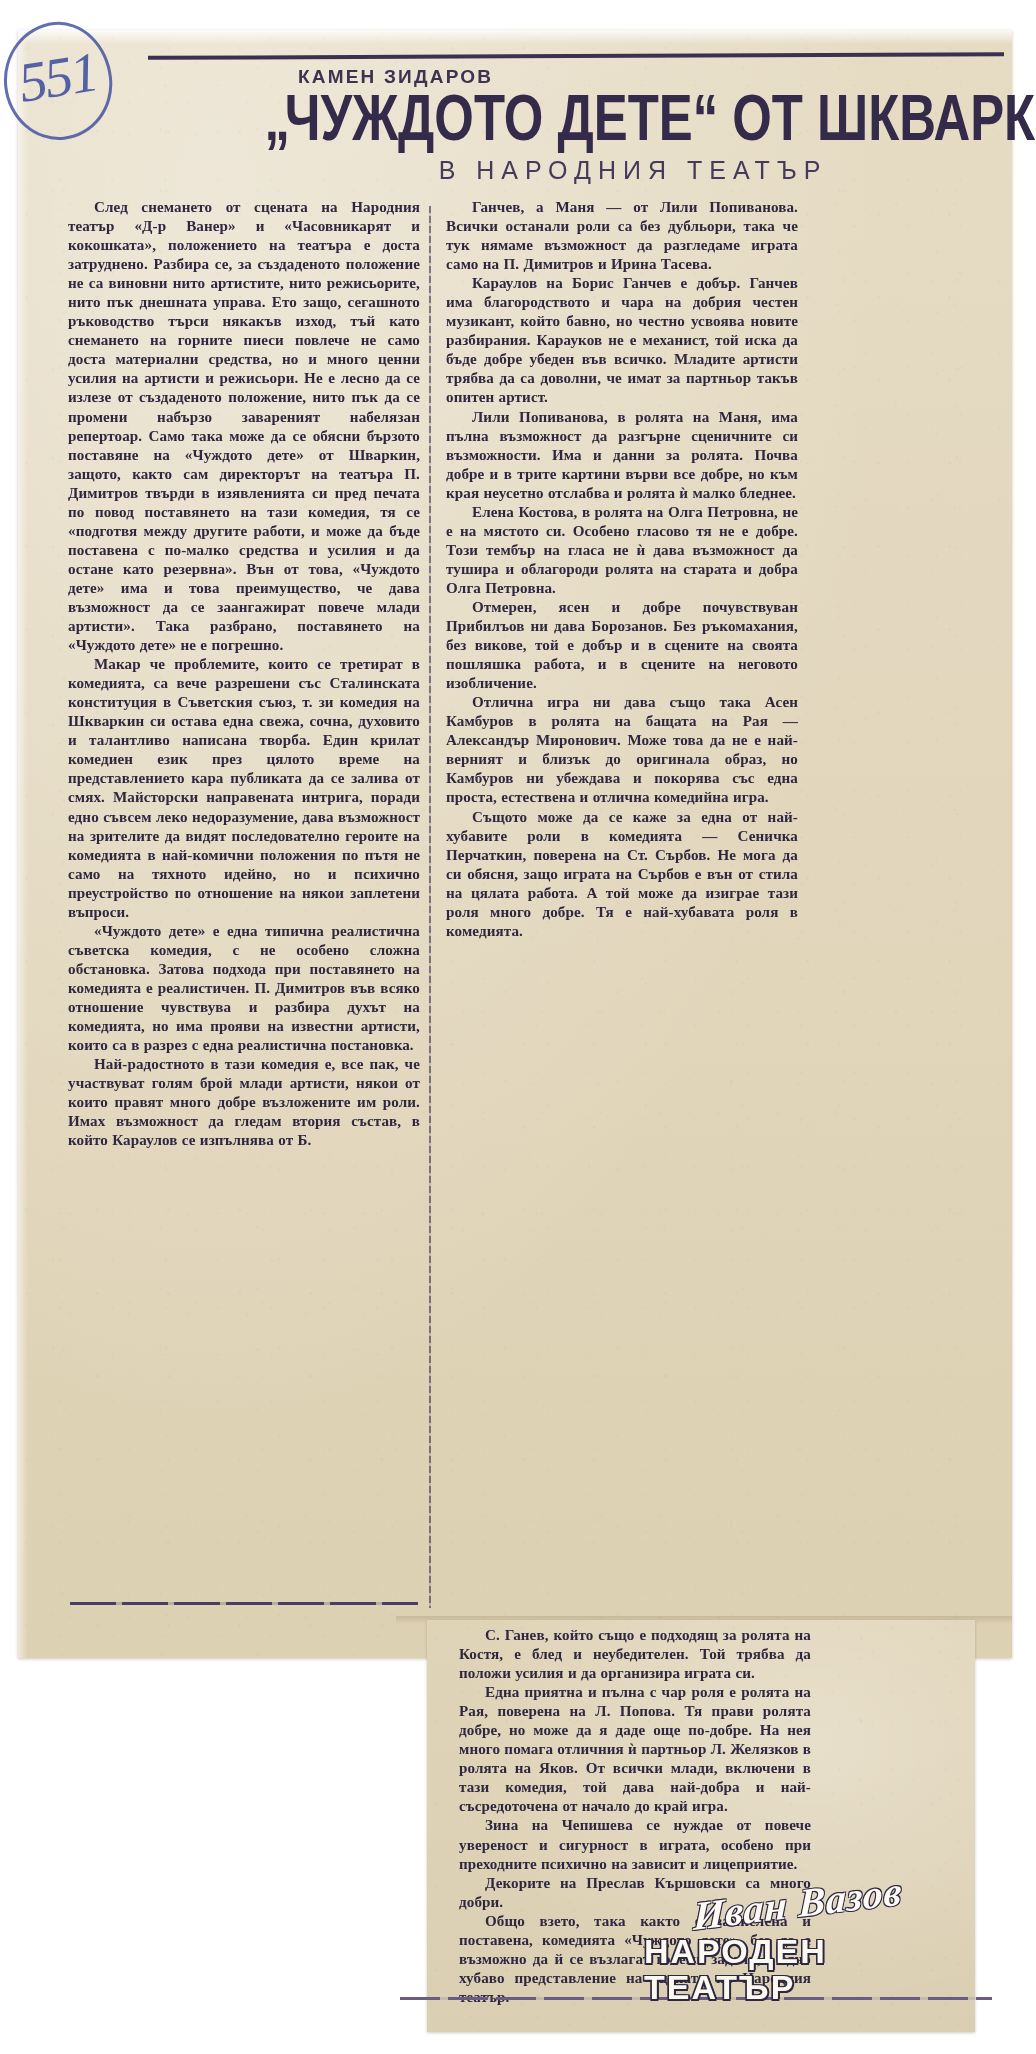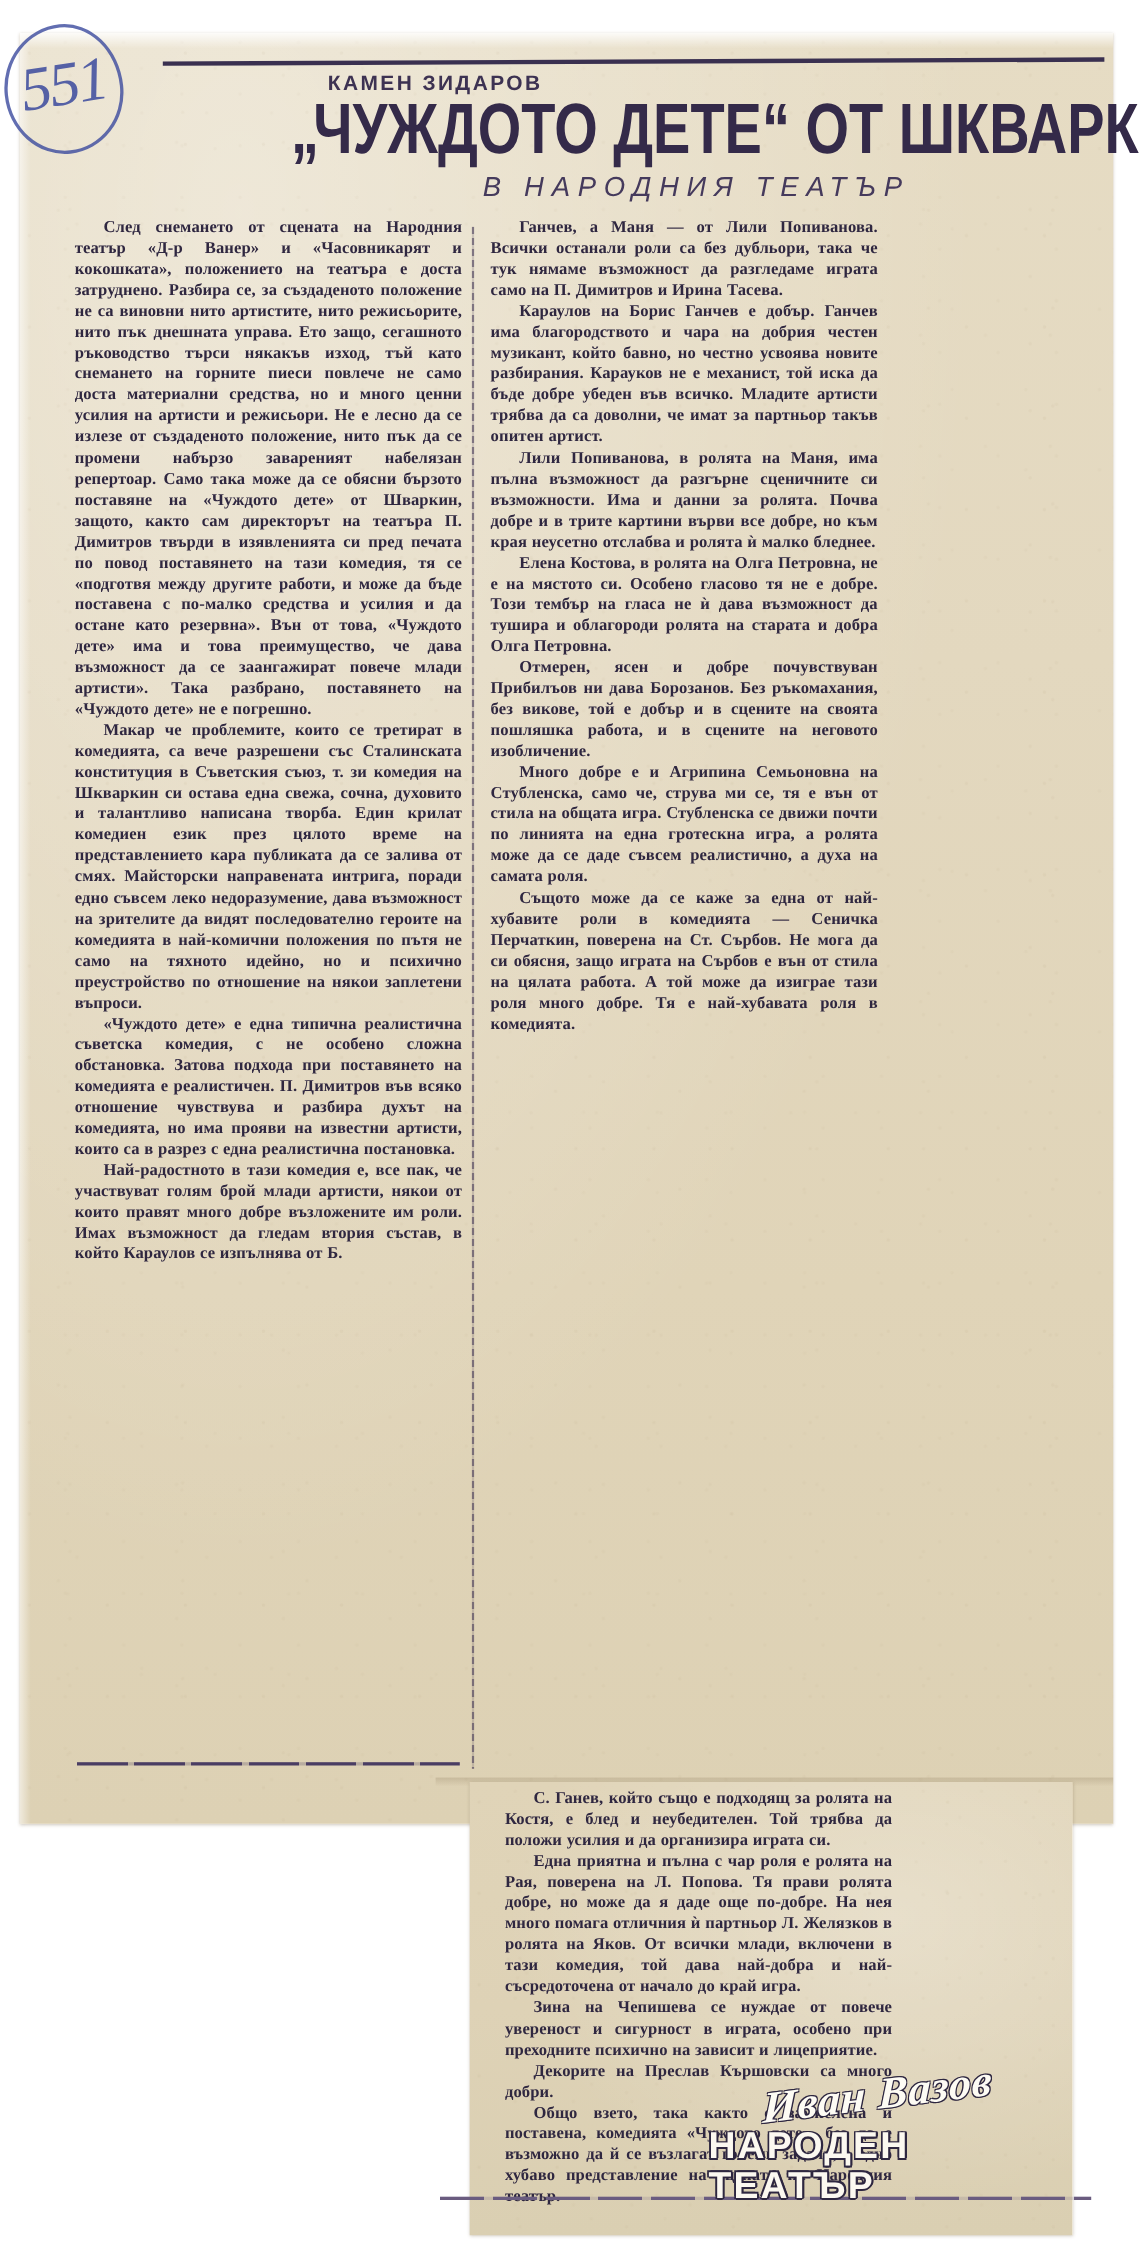--- a/index.html
+++ b/index.html
@@ -107,21 +107,20 @@
     left: 0; right: 0;
     top: 126px;
     text-align: center;
     padding-left: 236px;
     font-family: "Liberation Sans", sans-serif;
     font-weight: 400;
     font-size: 25px;
     letter-spacing: 7px;
     color: #453a5c;
     white-space: nowrap;
-    font-style: italic;
   }
 
   
   .col {
     position: absolute;
     font-family: "Liberation Serif", serif;
     font-size: 15.1px;
     line-height: 19.05px;
     color: #2f2740;
     text-align: justify;
@@ -298,21 +297,21 @@
       <p>«Чуждото дете» е една типична реалистична съветска комедия, с не особено сложна обстановка. Затова подхода при поставянето на комедията е реалистичен. П. Димитров във всяко отношение чувствува и разбира духът на комедията, но има прояви на известни артисти, които са в разрез с една реалистична постановка.</p>
       <p>Най-радостното в тази комедия е, все пак, че участвуват голям брой млади артисти, някои от които правят много добре възложените им роли. Имах възможност да гледам втория състав, в който Караулов се изпълнява от Б.</p>
     </div>
 
     <div class="col col-right">
       <p>Ганчев, а Маня — от Лили Попиванова. Всички останали роли са без дубльори, така че тук нямаме възможност да разгледаме играта само на П. Димитров и Ирина Тасева.</p>
       <p>Караулов на Борис Ганчев е добър. Ганчев има благородството и чара на добрия честен музикант, който бавно, но честно усвоява новите разбирания. Карауков не е механист, той иска да бъде добре убеден във всичко. Младите артисти трябва да са доволни, че имат за партньор такъв опитен артист.</p>
       <p>Лили Попиванова, в ролята на Маня, има пълна възможност да разгърне сценичните си възможности. Има и данни за ролята. Почва добре и в трите картини върви все добре, но към края неусетно отслабва и ролята ѝ малко бледнее.</p>
       <p>Елена Костова, в ролята на Олга Петровна, не е на мястото си. Особено гласово тя не е добре. Този тембър на гласа не ѝ дава възможност да тушира и облагороди ролята на старата и добра Олга Петровна.</p>
       <p>Отмерен, ясен и добре почувствуван Прибилъов ни дава Борозанов. Без ръкомахания, без викове, той е добър и в сцените на своята пошляшка работа, и в сцените на неговото изобличение.</p>
-      <p>Много добре е и Агрипина Семьоновна на Стубленска, само че, струва ми се, тя е вън от стила на общата игра. Стубленска се движи почти по линията на една гротескна игра, а ролята може да се даде съвсем реалистично, а духа на самата роля.</p>
+      <p>Отлична игра ни дава също така Асен Камбуров в ролята на бащата на Рая — Александър Миронович. Може това да не е най-верният и близък до оригинала образ, но Камбуров ни убеждава и покорява със една проста, естествена и отлична комедийна игра.</p>
       <p>Същото може да се каже за една от най-хубавите роли в комедията — Сеничка Перчаткин, поверена на Ст. Сърбов. Не мога да си обясня, защо играта на Сърбов е вън от стила на цялата работа. А той може да изиграе тази роля много добре. Тя е най-хубавата роля в комедията.</p>
     </div>
 
     <div class="rule-bottom-left"></div>
   </div>
 
   <div class="shadow-seam"></div>
   <div class="paper-tail">
     <div class="grain"></div>
     <div class="col" style="left:32px; top:6px; width:352px;">

